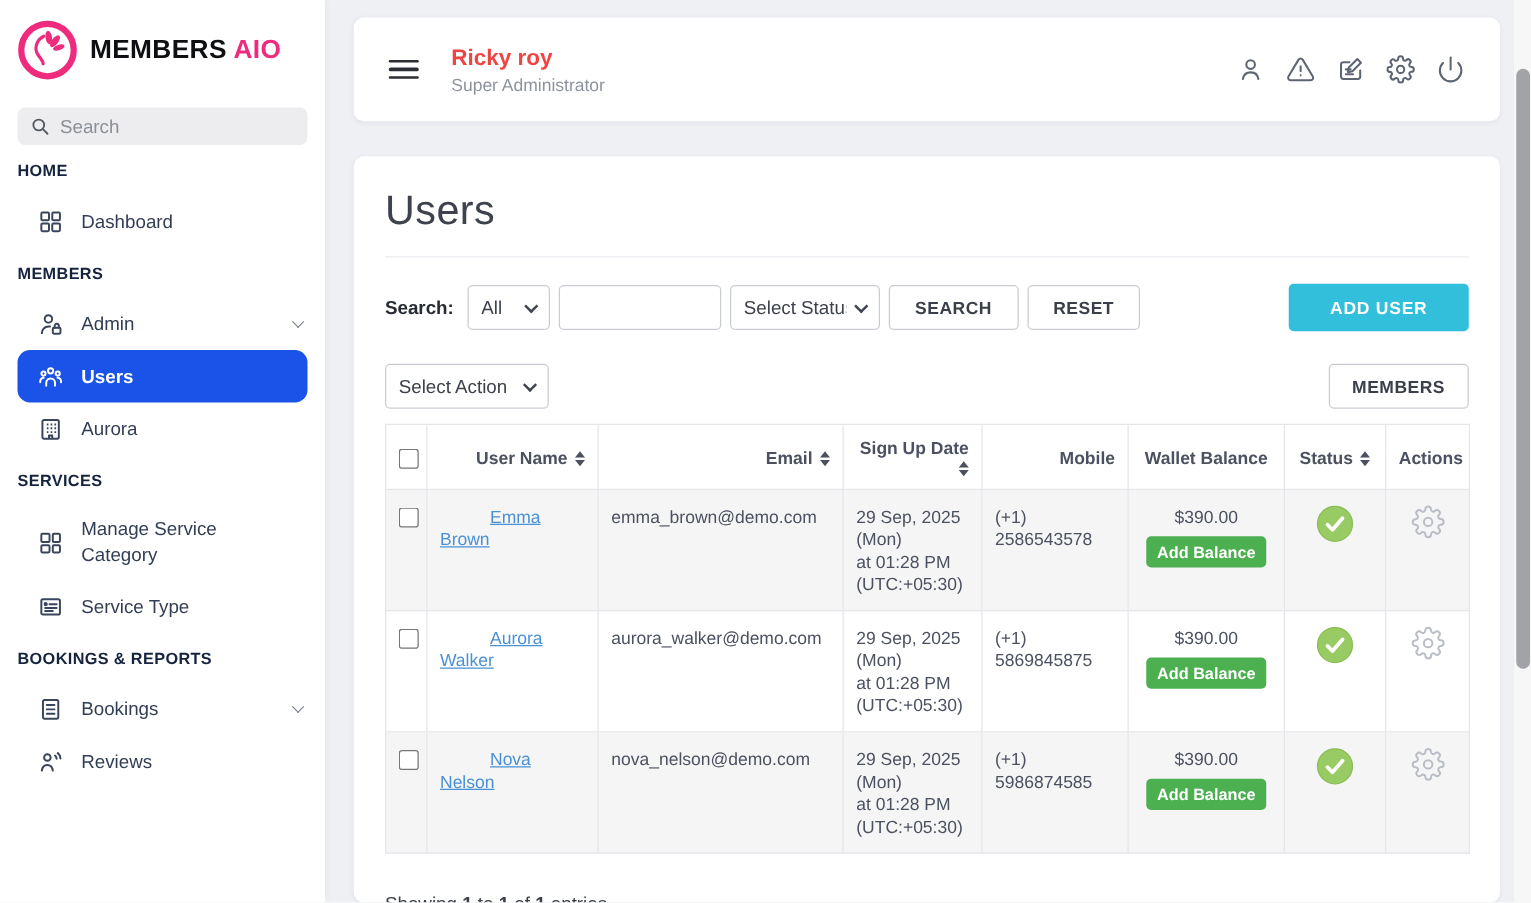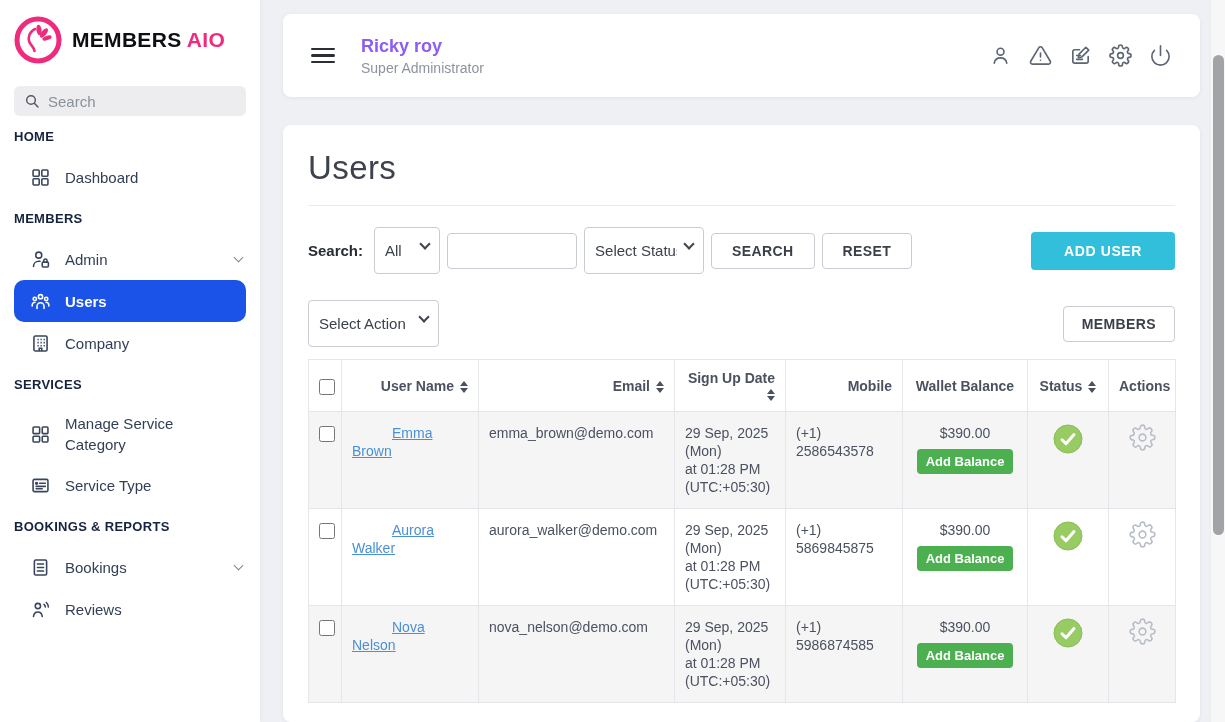--- a/index.html
+++ b/index.html
@@ -30,36 +30,36 @@
   .chev-down { margin-left:auto; width:7px; height:7px; border-right:1.7px solid #7d8592;
                border-bottom:1.7px solid #7d8592; transform:rotate(45deg); flex:none; margin-top:-4px; }
 
   
   .topbar { position:absolute; left:283px; top:14px; width:917px; height:83px; background:#fff;
             border-radius:8px; box-shadow:0 1px 4px rgba(30,35,60,.06); display:flex;
             align-items:center; padding:0 28px; z-index:2; }
   .hamburger { width:24px; display:flex; flex-direction:column; gap:4px; cursor:pointer; }
   .hamburger i { display:block; height:2.6px; background:#2b2e35; border-radius:2px; }
   .user-block { margin-left:26px; }
-  .user-name { font-size:18px; font-weight:700; color:#8b5cf6; }
+  .user-name { font-size:18px; font-weight:700; color:#ef4444; }
   .user-role { font-size:14px; color:#8d939e; margin-top:3px; }
   .topbar-icons { margin-left:auto; display:flex; gap:17px; align-items:center; }
   .icon-btn { width:23px; height:23px; color:#5d6573; cursor:pointer; }
   .icon-btn svg { width:100%; height:100%; }
 
   
   .content-card { position:absolute; left:283px; top:125px; width:917px; height:597px; background:#fff;
                   border-radius:8px; box-shadow:0 1px 4px rgba(30,35,60,.06); padding:24px 25px;
                   overflow:hidden; z-index:2; }
   .page-title { font-size:33px; color:#3d424d; font-weight:500; letter-spacing:.4px; }
   .title-divider { border:none; border-top:1px solid #eaebef; margin-top:18px; }
 
   .toolbar { display:flex; align-items:center; margin-top:21px; gap:7px; }
   .search-label { font-size:15px; font-weight:700; color:#272b33; margin-right:4px;text-align:center; }
-  .select-wrap { position:relative; height:47px; border:1px solid #c9cdd3; border-radius:4px;
+  .select-wrap { position:relative; height:36px; border:1px solid #c9cdd3; border-radius:4px;
                  background:#fff; display:inline-flex; align-items:center; }
   .select-wrap select { appearance:none; -webkit-appearance:none; border:0; outline:0; background:transparent;
                         height:100%; font-size:15px; color:#3c414b; padding:0 28px 0 10px; font-family:inherit; }
   .select-chev { position:absolute; right:10px; top:12px; width:8px; height:8px;
                  border-right:2px solid #3f444e; border-bottom:2px solid #3f444e;
                  transform:rotate(45deg); pointer-events:none; }
   .text-input { width:130px; height:36px; border:1px solid #c9cdd3; border-radius:4px;
                 font-size:15px; padding:0 10px; outline:none; font-family:inherit; }
   .btn { height:36px; border-radius:4px; font-size:14px; font-weight:700; letter-spacing:.4px;
          font-family:inherit; cursor:pointer; }
@@ -167,21 +167,21 @@
     </span>
     <span class="nav-text">Users</span>
   </div>
   <div class="nav-item">
     <span class="nav-ic">
       <svg viewBox="0 0 24 24" fill="none" stroke="currentColor" stroke-width="1.8" stroke-linejoin="round">
           <rect x="4.5" y="3.5" width="15" height="17" rx="1.5"></rect>
           <path d="M8.5 7.5h1.5M12 7.5h1.5M15.5 7.5H17M8.5 11h1.5M12 11h1.5M15.5 11H17M8.5 14.5h1.5M12 14.5h1.5M15.5 14.5H17M10.5 20.5v-3h3v3"></path>
         </svg>
     </span>
-    <span class="nav-text">Company</span>
+    <span class="nav-text">Aurora</span>
   </div>
 
   <div class="nav-label">SERVICES</div>
   <div class="nav-item">
     <span class="nav-ic">
       <svg viewBox="0 0 24 24" fill="none" stroke="currentColor" stroke-width="1.8" stroke-linejoin="round">
           <rect x="3.5" y="3.5" width="7.5" height="7.5" rx="1"></rect>
           <rect x="14" y="3.5" width="6.5" height="7.5" rx="1"></rect>
           <rect x="3.5" y="14" width="7.5" height="6.5" rx="1"></rect>
           <rect x="14" y="14" width="6.5" height="6.5" rx="1"></rect>

